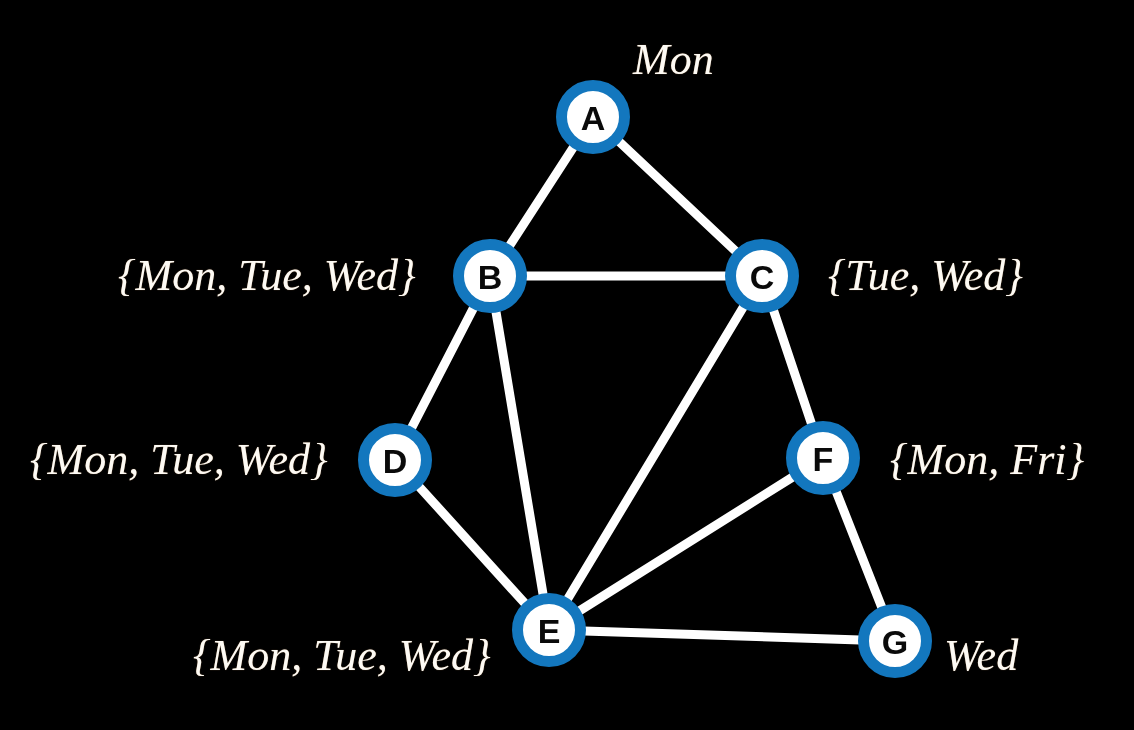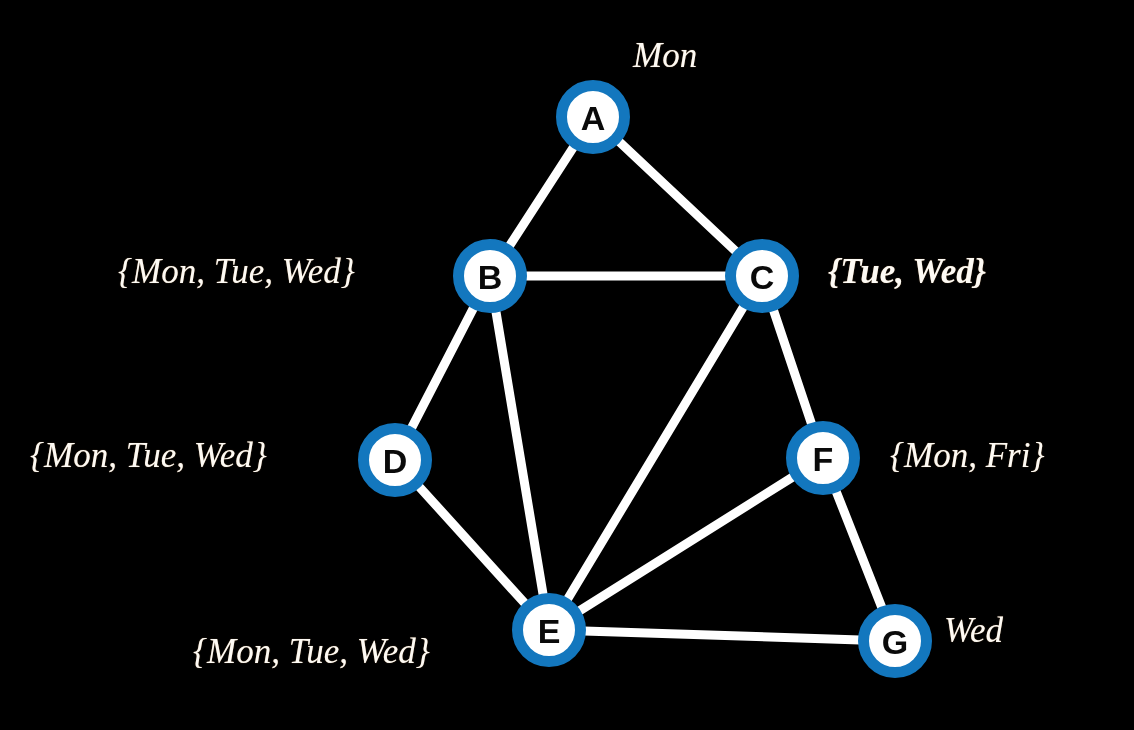--- a/index.html
+++ b/index.html
@@ -40,21 +40,21 @@
     font-size: 34px;
     text-anchor: middle;
     dominant-baseline: central;
     letter-spacing: 0px;
   }
   .domain-label {
     position: absolute;
     color: #fdfaf4;
     font-family: "Liberation Serif", "DejaVu Serif", serif;
     font-style: italic;
-    font-size: 35px;
+    font-size: 44px;
     line-height: 1;
     white-space: nowrap;
     text-shadow: 0 0 1px rgba(255,190,120,0.55);
   }
   .lbl-right { text-align: left; }
 </style>
 </head>
 <body>
 
 <div id="stage">
@@ -101,20 +101,20 @@
         <g>
           <circle cx="895" cy="641" r="31.5" class="node-ring" fill="#ffffff" stroke="#1377be"></circle>
           <text x="895" y="642" class="node-letter" fill="#0a0a0a">G</text>
         </g>
       </g>
   </svg>
 
   <div id="labels-layer">
       <div class="domain-label lbl-right" style="left: 633px; top: 38px; color: rgb(253, 250, 244);">Mon</div>
       <div class="domain-label lbl-right" style="left: 118px; top: 254px; color: rgb(253, 250, 244);">{Mon, Tue, Wed}</div>
-      <div class="domain-label lbl-right" style="left: 828px; top: 254px; color: rgb(253, 250, 244); font-weight: bold;">{Tue, Wed}</div>
+      <div class="domain-label lbl-right" style="left: 828px; top: 254px; color: rgb(253, 250, 244);">{Tue, Wed}</div>
       <div class="domain-label lbl-right" style="left: 30px; top: 438px; color: rgb(253, 250, 244);">{Mon, Tue, Wed}</div>
       <div class="domain-label lbl-right" style="left: 890px; top: 438px; color: rgb(253, 250, 244);">{Mon, Fri}</div>
       <div class="domain-label lbl-right" style="left: 193px; top: 634px; color: rgb(253, 250, 244);">{Mon, Tue, Wed}</div>
-      <div class="domain-label lbl-right" style="left: 944px; top: 613px; color: rgb(253, 250, 244);">Wed</div>
+      <div class="domain-label lbl-right" style="left: 944px; top: 634px; color: rgb(253, 250, 244);">Wed</div>
     </div>
 
 </div>
 
 </body></html>

